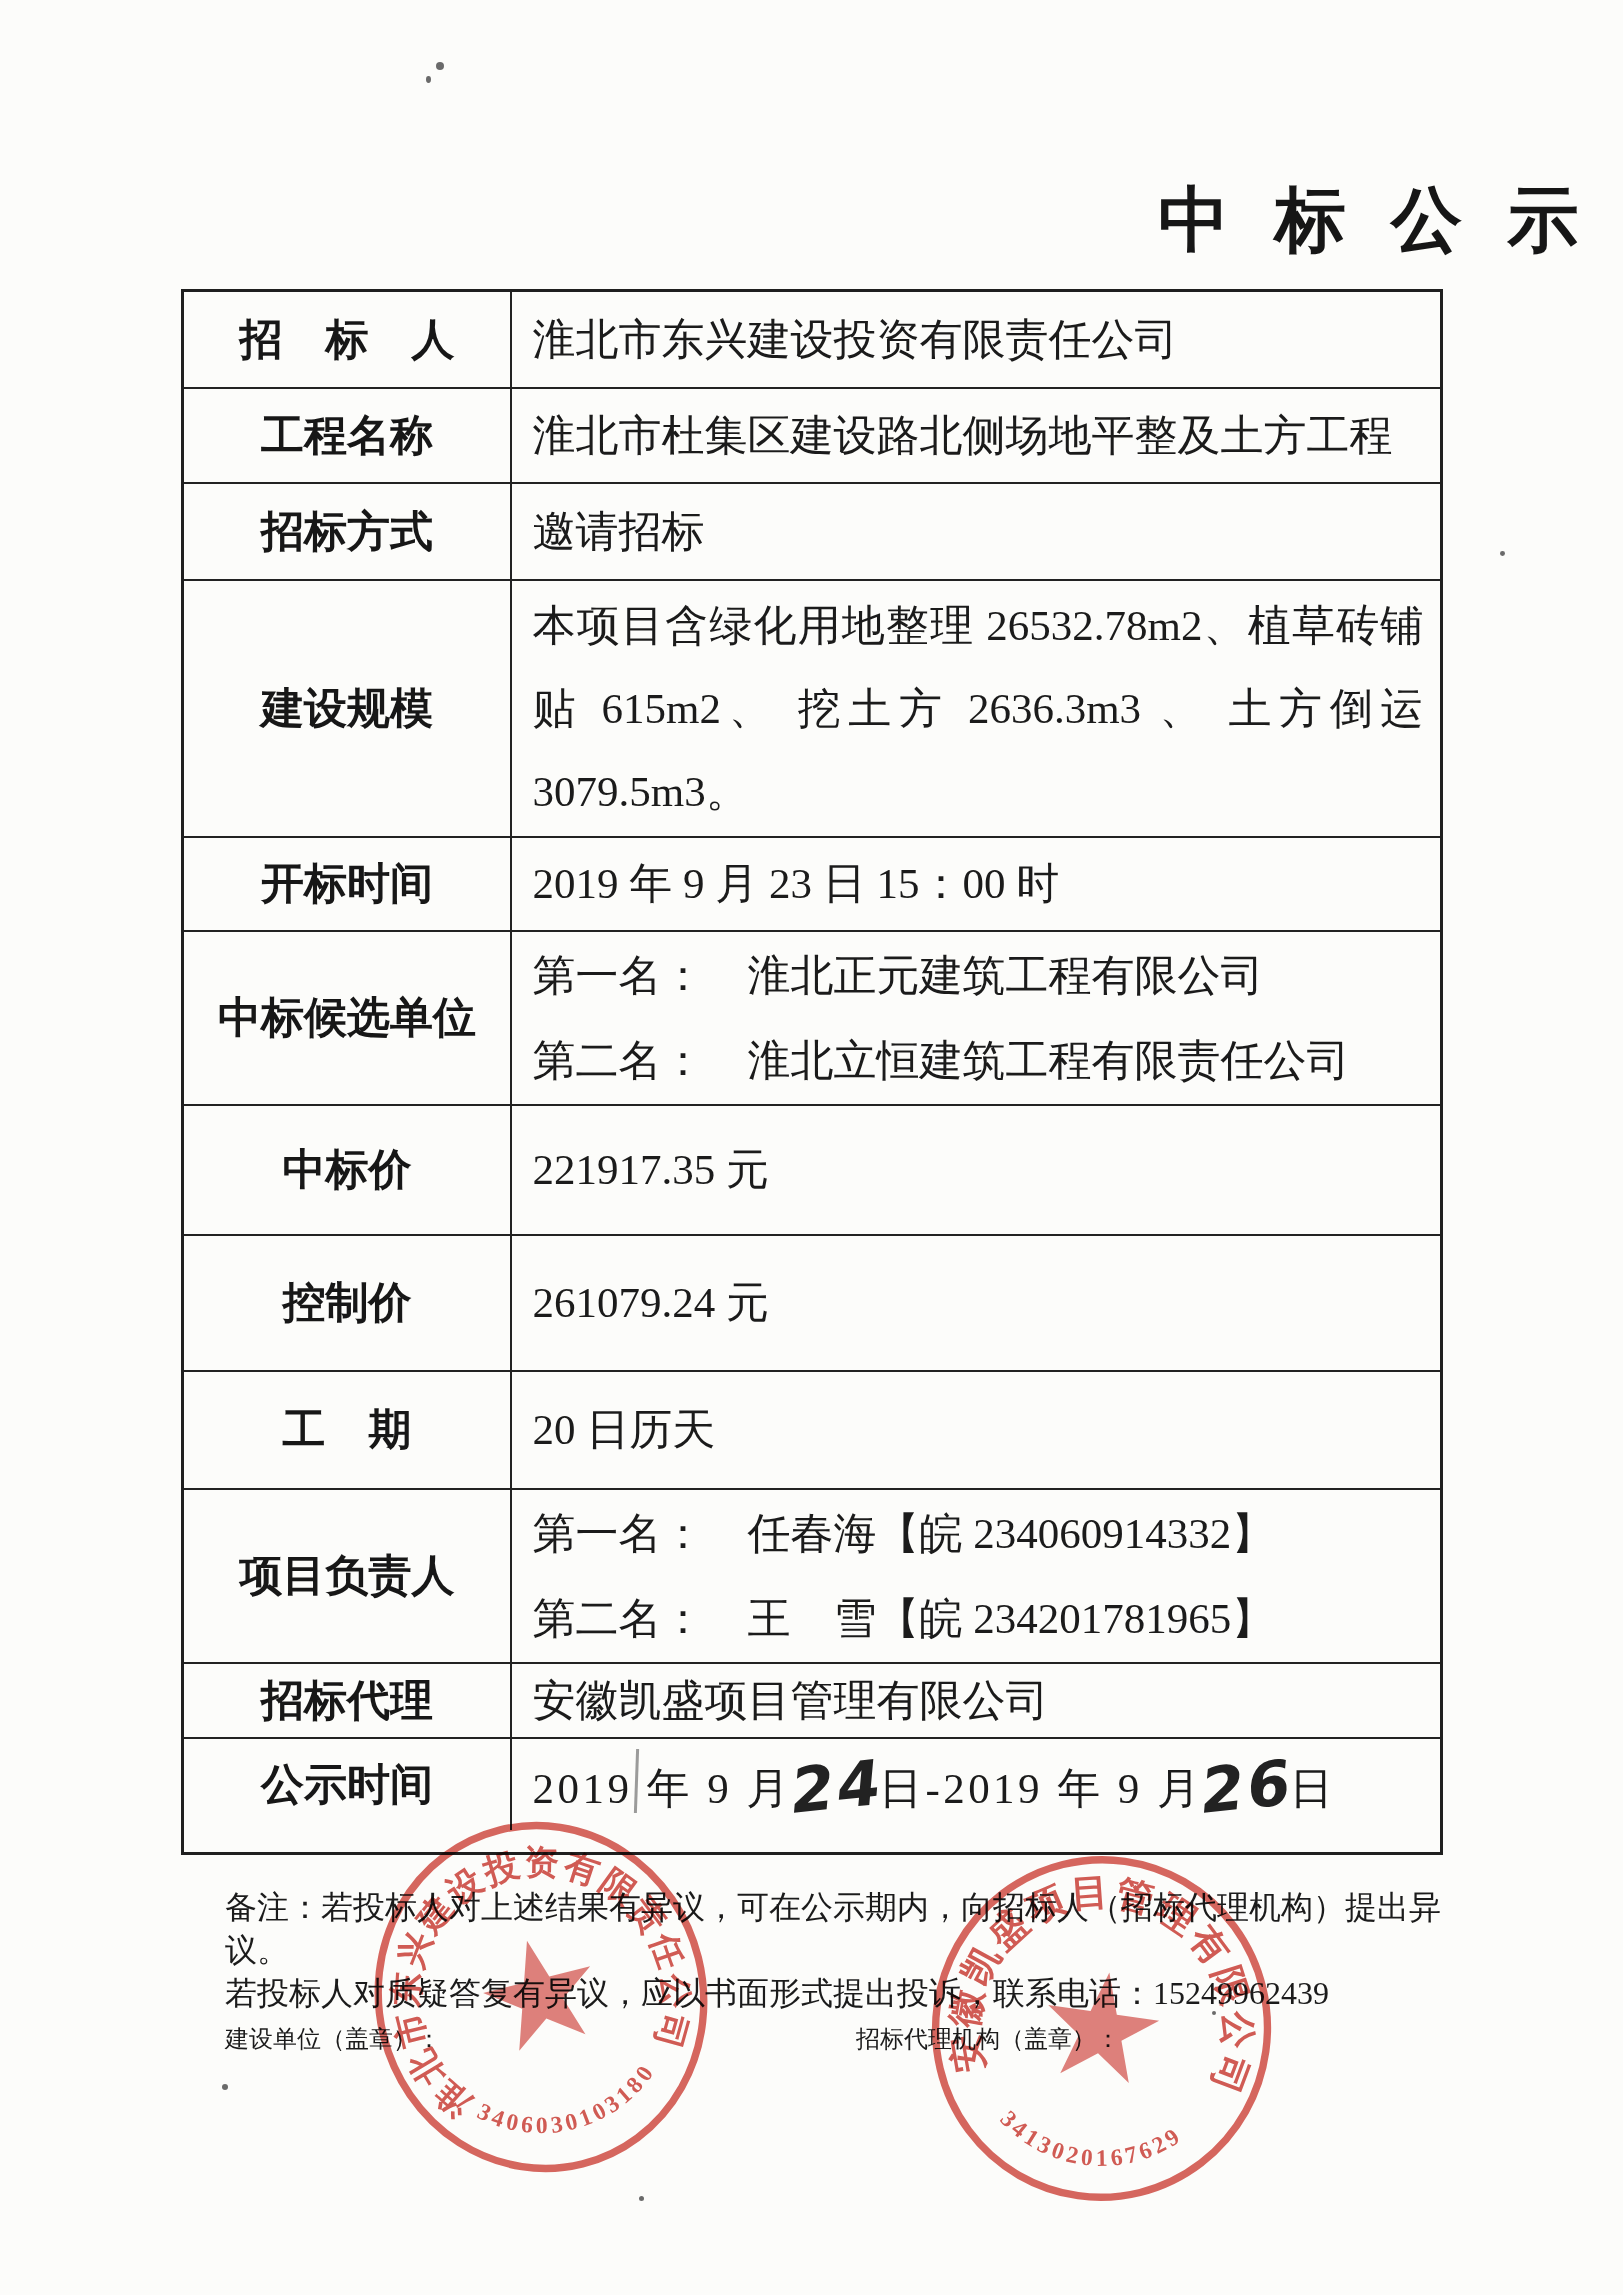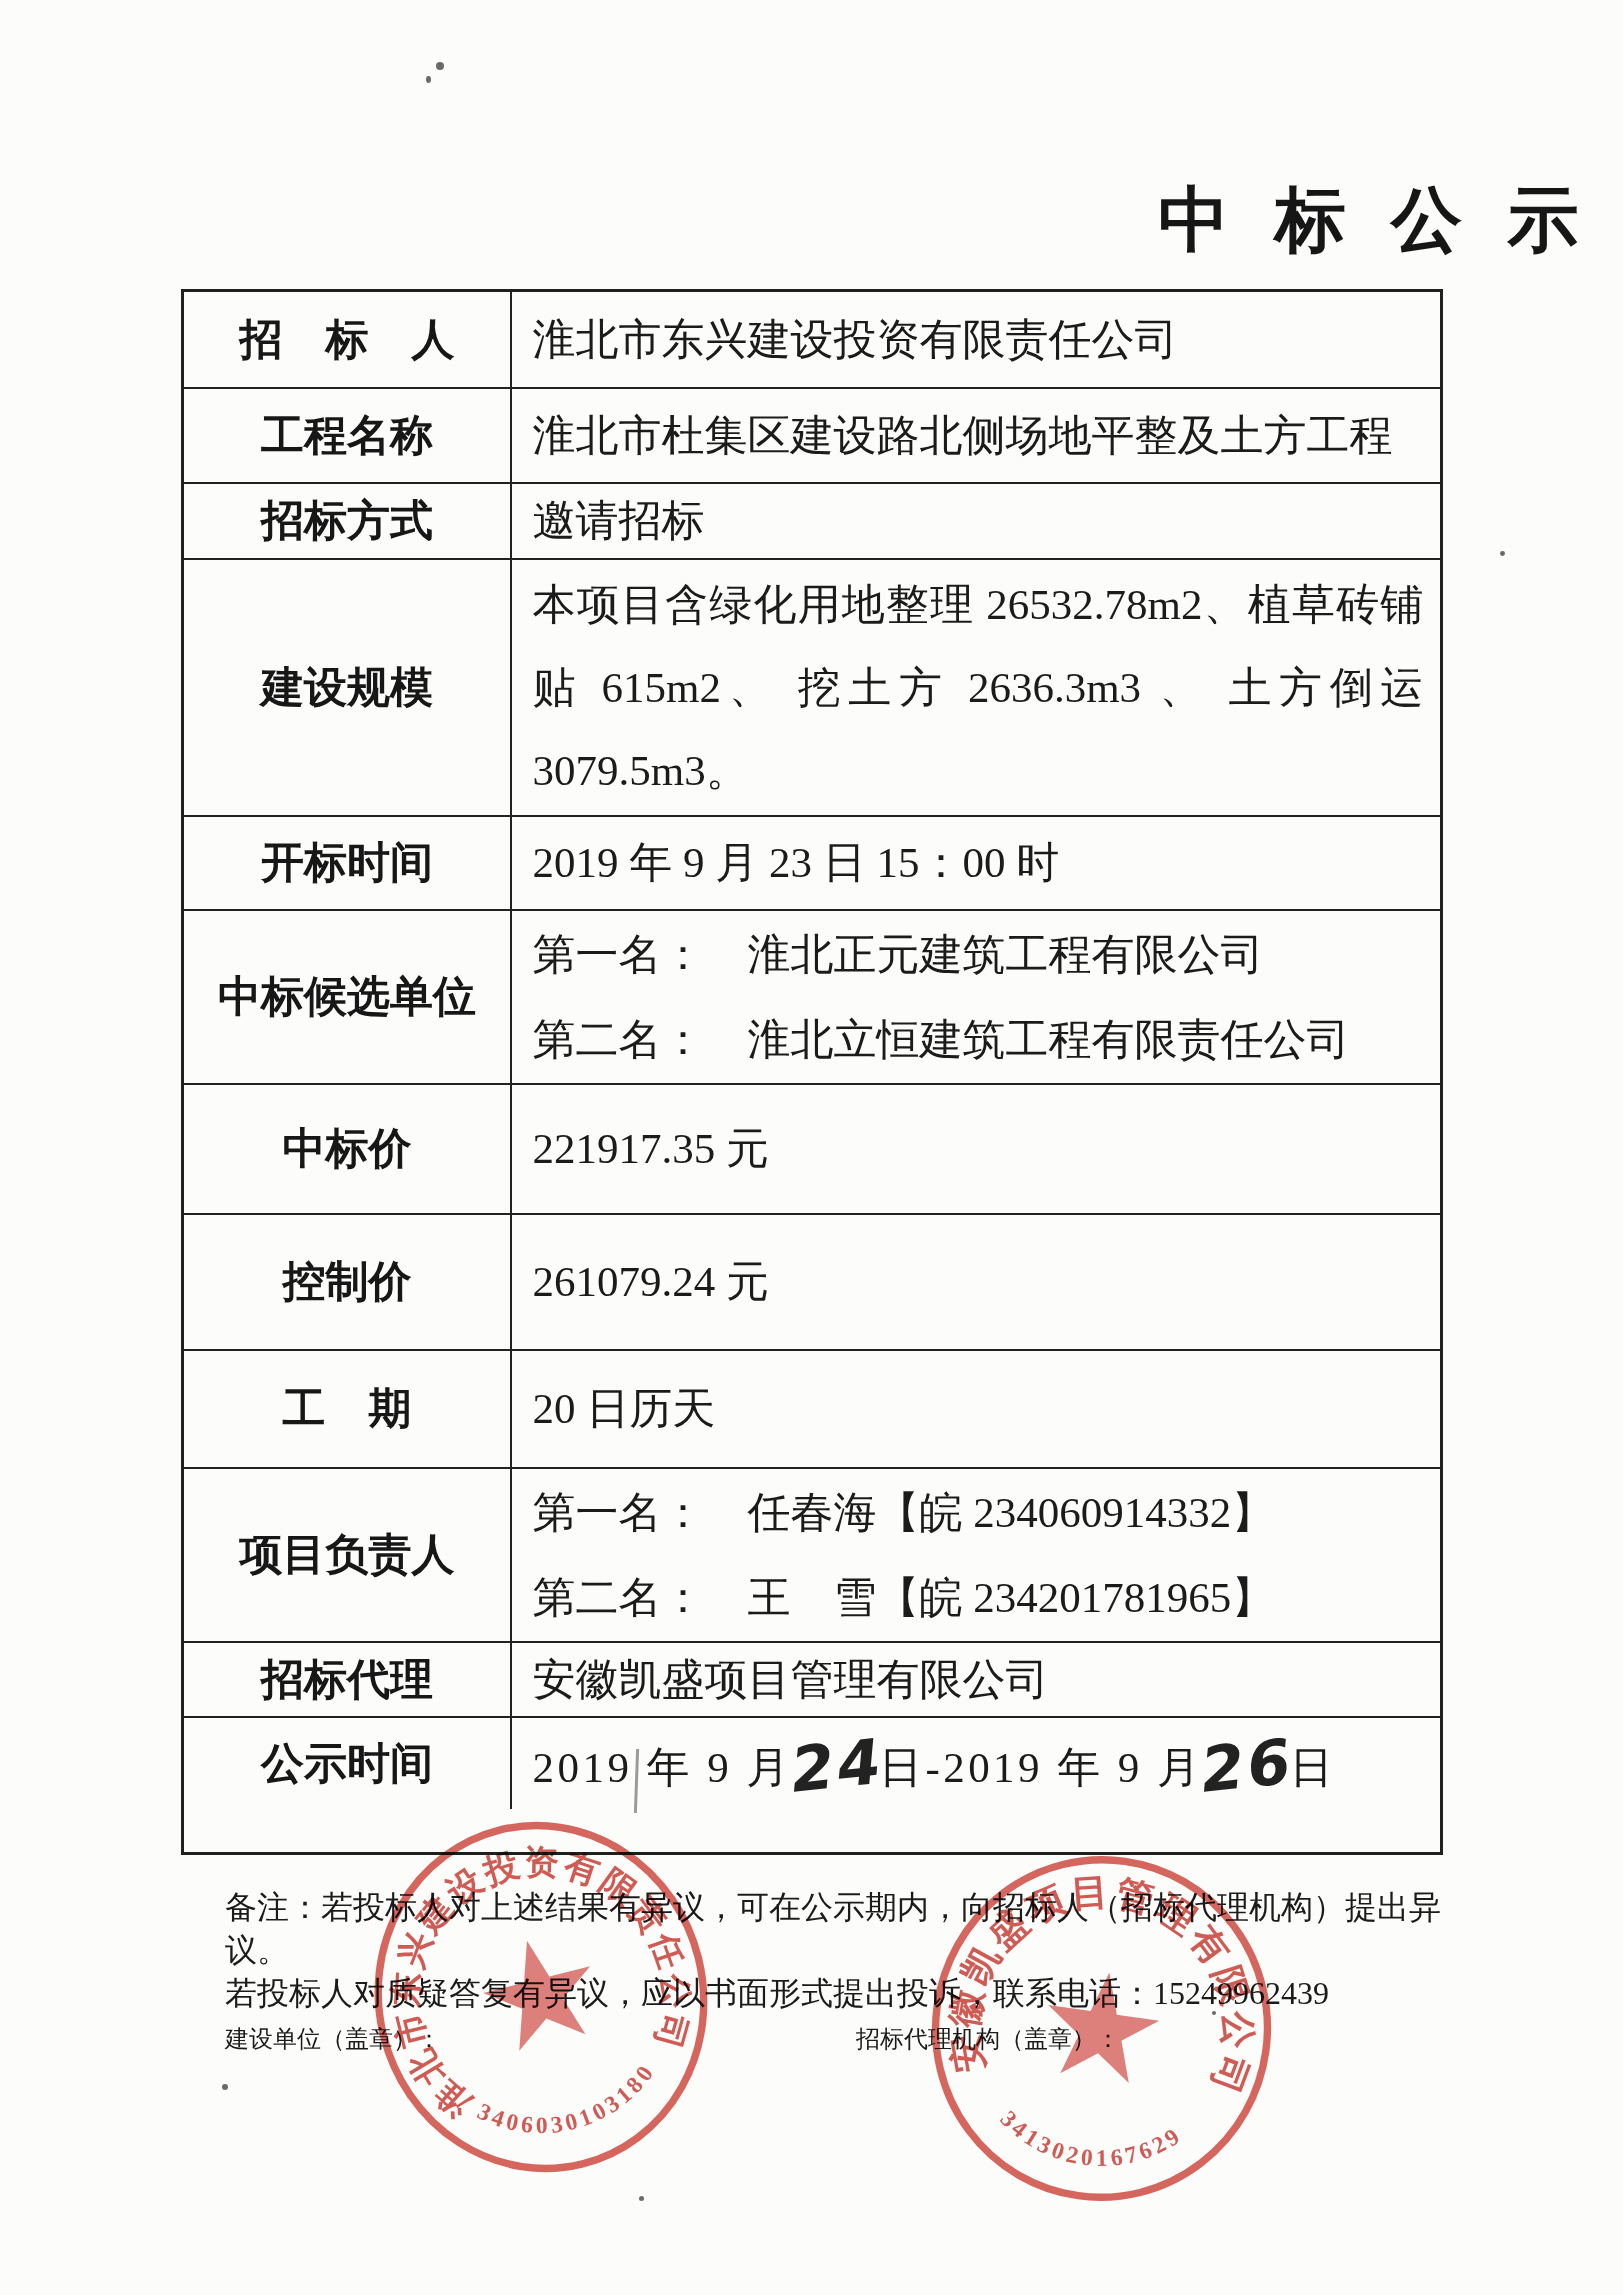--- a/index.html
+++ b/index.html
@@ -16,21 +16,21 @@
     color:#161616;
   }
   .doc-table{
     position:absolute;left:181px;top:289px;width:1262px;height:1566px;
     border:3.4px solid #1f1f1f;box-sizing:border-box;
     display:flex;flex-direction:column;
     background:transparent;
   }
   .row{display:flex;border-bottom:2px solid #222;box-sizing:border-box;flex:0 0 auto;}
   .row:last-child{border-bottom:none;}
-  .r1{height:97px}.r2{height:95px}.r3{height:76px}.r4{height:257px}
+  .r1{height:97px}.r2{height:95px}.r3{height:97px}.r4{height:257px}
   .r5{height:94px}.r6{height:174px}.r7{height:130px}.r8{height:136px}
   .r9{height:118px}.r10{height:174px}.r11{height:75px}.r12{height:91px}
   .cell-label{
     width:328px;border-right:2px solid #222;box-sizing:border-box;
     display:flex;align-items:center;justify-content:center;
     font-weight:bold;font-size:43px;color:#171717;
     flex:0 0 auto;text-align:center;font-family:Liberation Serif, serif;
   }
   .cell-value{
     flex:1;display:flex;flex-direction:column;justify-content:center;

